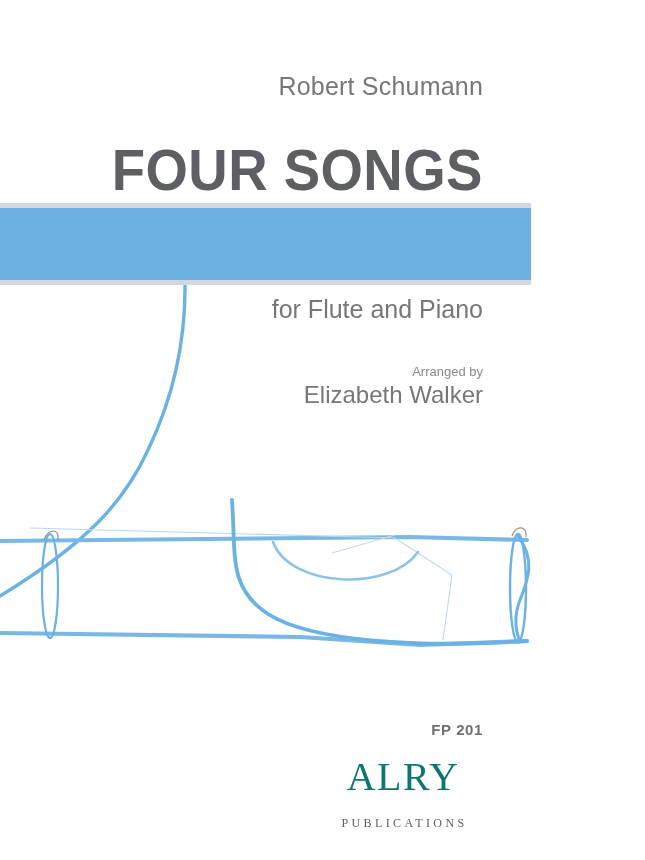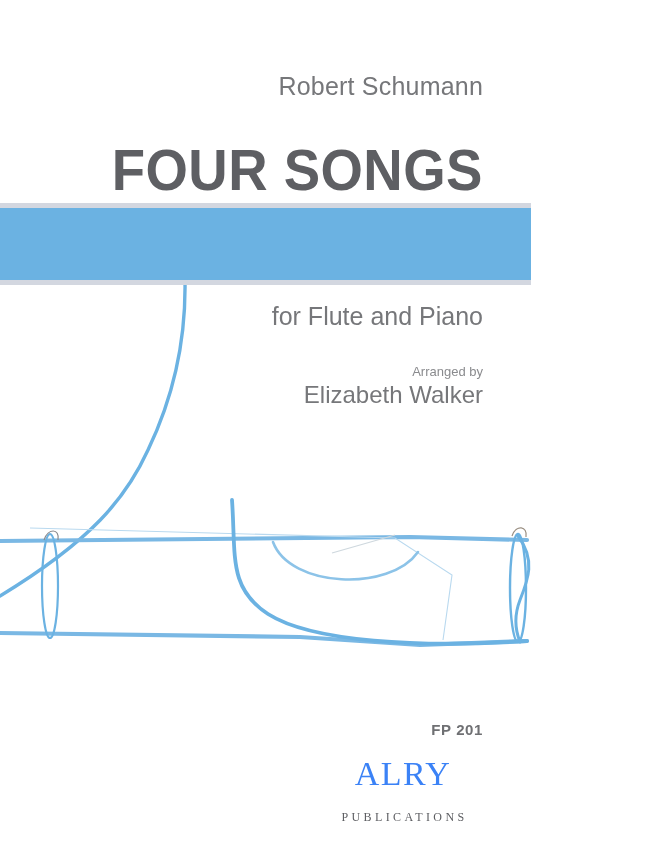--- a/index.html
+++ b/index.html
@@ -69,21 +69,21 @@
     font-size: 58px;
     font-weight: bold;
     letter-spacing: 0.5px;
     color: #5e5f63;
     line-height: 1.0;
     white-space: nowrap;
     transform: scaleX(0.94);
     transform-origin: right center;
   }
   #subtitle {
-    top: 302px;
+    top: 295px;
     font-size: 25px;
     font-weight: 400;
     color: #76777a;
     white-space: nowrap;
   }
   #arranged-by {
     top: 364px;
     font-size: 13px;
     color: #8a8b8e;
     white-space: nowrap;
@@ -110,24 +110,24 @@
     position: absolute;
     z-index: 4;
     right: 115px;
     top: 757px;
     text-align: center;
     width: 160px;
     color: #57585c;
   }
   #logo-name {
     font-family: "Liberation Serif", serif;
-    font-size: 34px;
+    font-size: 40px;
     line-height: 1.0;
     letter-spacing: 1.5px;
-    color: #3b82f6;
+    color: #0f766e;
   }
   #logo-sub {
     font-family: "Liberation Serif", serif;
     font-size: 12px;
     letter-spacing: 3.4px;
     margin-top: 19px;
     color: #5d5e62;
     padding-left: 3px;
   }
 </style>

